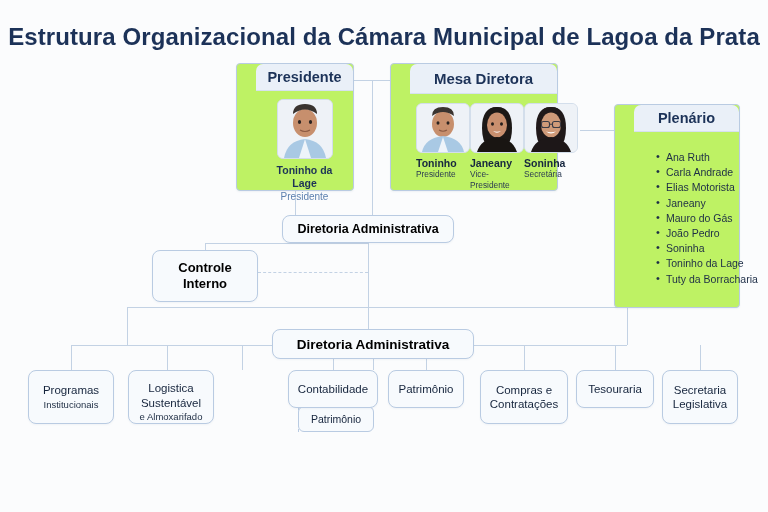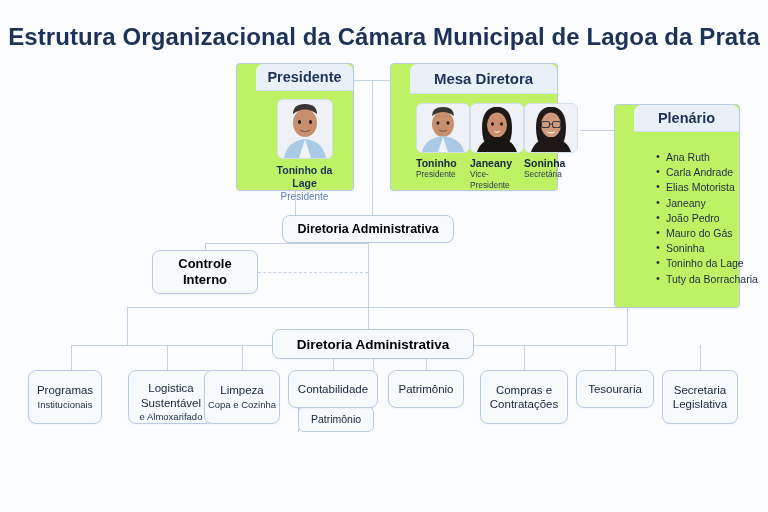--- a/index.html
+++ b/index.html
@@ -93,31 +93,31 @@
     text-align:center;
     box-shadow:0 1px 2px rgba(40,70,120,.05);
     z-index:5;
   }
   .node .main{font-size:12.5px;font-weight:bold;color:#000000;line-height:15px;}
   .node .sub{font-size:9.5px;color:#2a3purple;}
   .node .sub{font-size:9.5px;color:#243349;line-height:13px;font-weight:normal;}
 
   #diradm1{left:282px;top:215px;width:172px;height:28px;}
   #diradm1 .main{font-size:12.5px;}
-  #controle{left:152px;top:250px;width:106px;height:44px;}
+  #controle{left:152px;top:250px;width:106px;height:52px;}
   #controle .main{font-size:13px;line-height:16px;}
   #diradm2{left:272px;top:329px;width:202px;height:30px;}
   #diradm2 .main{font-size:13.5px;}
 
   
   .dept{position:absolute;top:370px;height:54px;}
   .dept .main{font-size:11.5px;font-weight:normal;color:#15243c;line-height:14.5px;}
   .dept .sub{font-size:9.5px;color:#243349;line-height:13px;}
 
-  #d0{left:28px;width:74px;}
+  #d0{left:28px;width:86px;}
   #d1{left:128px;width:86px;justify-content:flex-end;}
   #d2{left:204px;width:76px;}
   #d3{left:288px;width:90px;height:38px;}
   #d4{left:388px;width:76px;height:38px;}
   #d5{left:480px;width:88px;}
   #d6{left:576px;width:78px;height:38px;}
   #d7{left:662px;width:76px;}
 
   
   #subpat{
@@ -259,22 +259,22 @@
     </div>
   </div>
 
   <div class="card" id="plenario">
     <div class="card-head">Plenário</div>
     <ul>
       <li>Ana Ruth</li>
       <li>Carla Andrade</li>
       <li>Elias Motorista</li>
       <li>Janeany</li>
+      <li>Mauro do Gás</li>
       <li>João Pedro</li>
-      <li>Mauro do Gás</li>
       <li>Soninha</li>
       <li>Toninho da Lage</li>
       <li>Tuty da Borracharia</li>
     </ul>
   </div>
 
   <div class="node" id="diradm1">
     <div class="main">Diretoria Administrativa</div>
   </div>
 
@@ -291,24 +291,20 @@
     <div class="main">Programas</div>
     <div class="sub">Institucionais</div>
   </div>
 
   <div class="node dept" id="d1">
     <div class="main">Logistica</div>
     <div class="main">Sustentável</div>
     <div class="sub">e Almoxarifado</div>
   </div>
 
-  <div class="node dept" id="d2">
-    <div class="main">Limpeza</div>
-    <div class="sub">Copa e Cozinha</div>
-  </div>
 
   <div class="node dept" id="d3">
     <div class="main">Contabilidade</div>
   </div>
 
   <div class="node dept" id="d4">
     <div class="main">Patrimônio</div>
   </div>
 
   <div class="node dept" id="d5">

